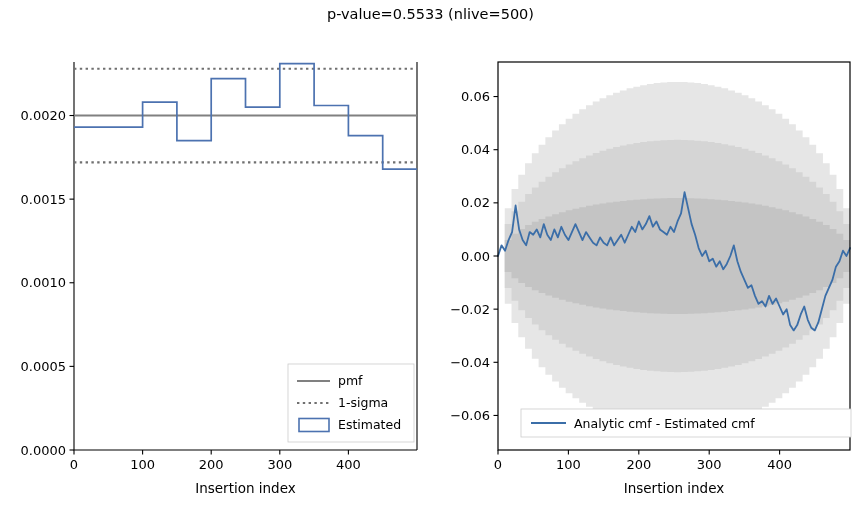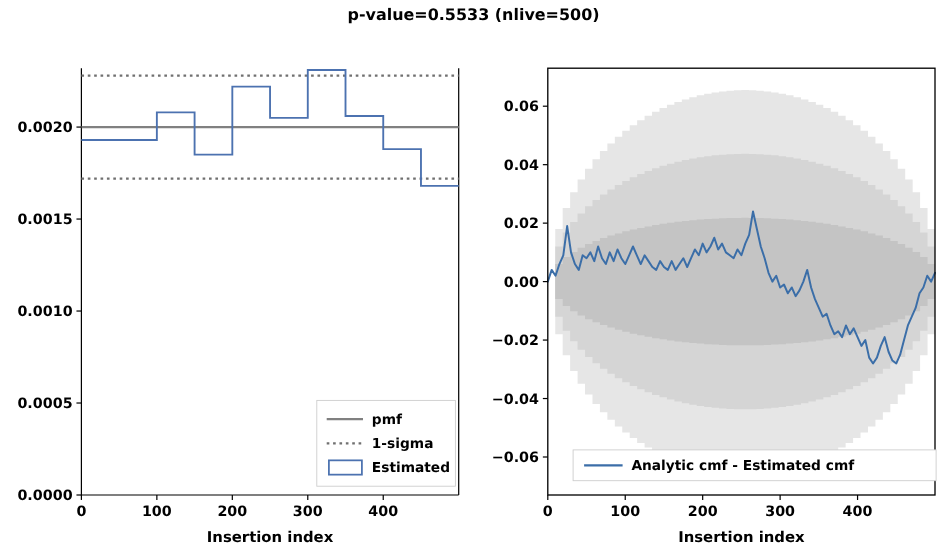--- a/index.html
+++ b/index.html
@@ -1,18 +1,18 @@
 <!DOCTYPE html>
 <html><head>
 <meta charset="utf-8">
 <style>
   html,body{margin:0;padding:0;background:#ffffff;}
   body{width:861px;height:506px;overflow:hidden;
        font-family:"DejaVu Sans","Liberation Sans",sans-serif;}
-  #figure{position:relative;width:861px;height:506px;background:#ffffff;font-weight:bold;}
+  #figure{position:relative;width:861px;height:506px;background:#ffffff;}
   .fig-title{position:absolute;left:0;top:6px;width:861px;text-align:center;
              font-size:14.5px;color:#000000;}
   svg{display:block;}
   .axis-line{stroke:#000000;stroke-width:1.1;fill:none;}
   .tick{stroke:#000000;stroke-width:1.1;}
   .ticklabel{font-size:13px;fill:#000000;}
   .axlabel{font-size:13.5px;fill:#000000;}
   .pmf-line{stroke:#808080;stroke-width:2.1;fill:none;}
   .sigma-line{stroke:#707070;stroke-width:2.1;fill:none;stroke-dasharray:2.4 3.4;
               stroke-linecap:butt;}

